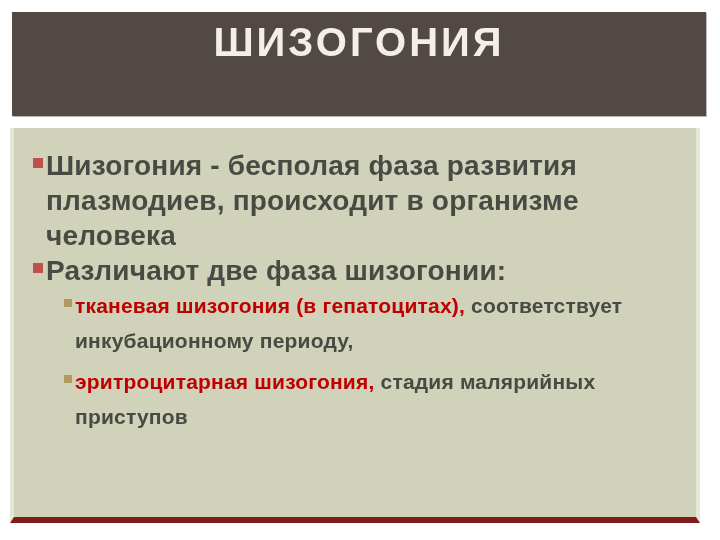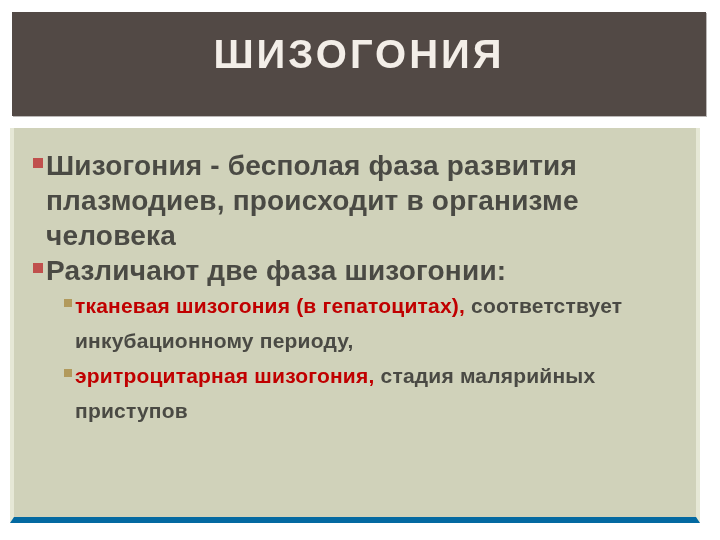--- a/index.html
+++ b/index.html
@@ -20,40 +20,40 @@
     position: absolute;
     left: 12px;
     top: 12px;
     width: 694px;
     height: 104px;
     background: var(--header-bg, #524945);
     box-shadow: 1px 1px 0 rgba(60,52,48,.35);
   }
   .title-bar h1 {
     margin: 0;
-    padding-top: 20px;
+    padding-top: 8px;
     text-align: center;
     font-size: 40px;
     line-height: 1.1;
     font-weight: bold;
     letter-spacing: 3px;
     color: var(--title-text, #f3eee8);
   }
   
   .content {
     position: absolute;
     left: 10px;
     top: 128px;
     width: 690px;
     height: 395px;
     box-sizing: border-box;
     background: var(--body-bg, #d0d2ba);
     border-left: 4px solid #e6e8d6;
     border-right: 4px solid #e6e8d6;
-    border-bottom: 6px solid #0369a1;
+    border-bottom: 6px solid #7f1d1d;
     padding: 20px 30px 0 19px;
   }
   .item {
     display: flex;
     align-items: flex-start;
     margin: 0;
   }
   .item .text {
     font-size: 28px;
     line-height: 35px;
@@ -80,20 +80,21 @@
     width: 8px;
     height: 8px;
     margin-top: 11px;
     margin-right: 3px;
     background: var(--bullet-l2, #b29a5c);
   }
   .item.l2 .text {
     font-size: 21px;
   }
   .item.gap-before {
+    margin-top: 6px;
   }
   .red {
     color: var(--accent-red, #c00000);
     font-weight: bold;
   }
 </style>
 </head>
 <body>
 
 <div class="slide">

